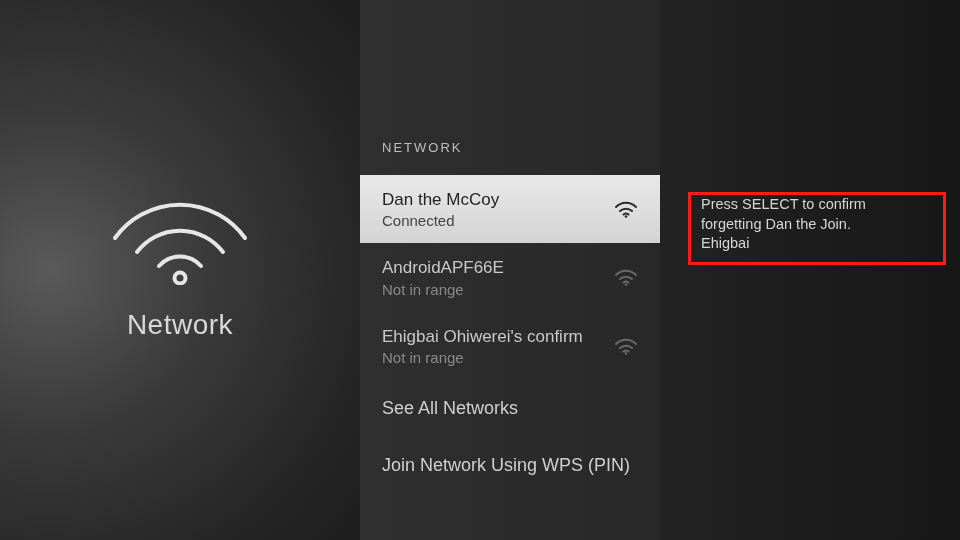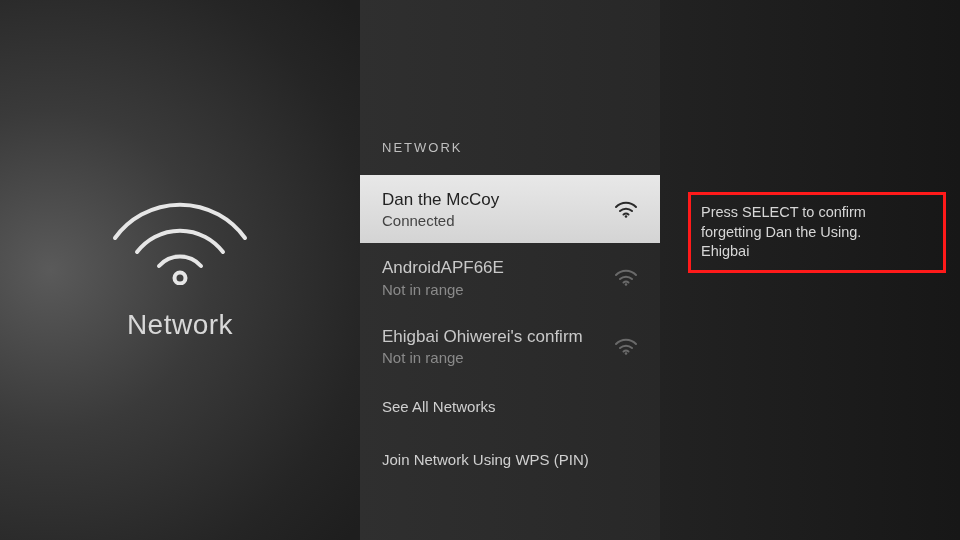--- a/index.html
+++ b/index.html
@@ -73,37 +73,37 @@
     font-size: 15px;
     color: #8a8a8a;
     margin-top: 2px;
   }
   .net-item.selected .name { color: #222; font-weight: 500; }
   .net-item.selected .sub { color: #444; }
   .net-item .wifi-small { flex: 0 0 auto; margin-left: 8px; }
   .wifi-small svg { display: block; }
   .action-item {
     padding: 18px 22px;
-    font-size: 15px;
+    font-size: 18px;
     color: #d0d0d0;
   }
   
   .right-panel {
     width: 300px;
     height: 100%;
     background: linear-gradient(to right, #222222, #171717);
     position: relative;
   }
   .info-box {
     position: absolute;
     top: 192px;
     left: 28px;
     width: 258px;
     border: 3px solid #ff1a1a;
-    padding: 8px 10px 8px 10px;
+    padding: 0 10px 8px 10px;
     color: #d6d6d6;
     font-size: 14.5px;
     line-height: 1.35;
   }
   .info-box .line { display: block; }
 </style>
 </head>
 <body>
 
 <div class="app">
@@ -178,18 +178,18 @@
       </span>
     </div>
 
     <div class="action-item">See All Networks</div>
     <div class="action-item">Join Network Using WPS (PIN)</div>
   </div>
 
   <div class="right-panel">
     <div class="info-box">
       <span class="line">Press SELECT to confirm</span>
-      <span class="line">forgetting Dan the Using.</span>
+      <span class="line">forgetting Dan the Join.</span>
       <span class="line">Ehigbai</span>
     </div>
   </div>
 
 </div>
 
 </body></html>

